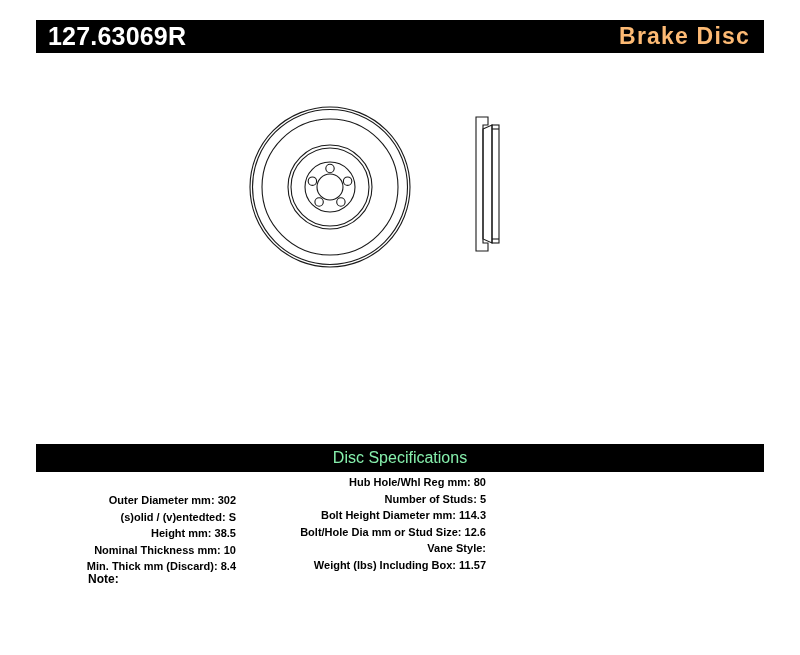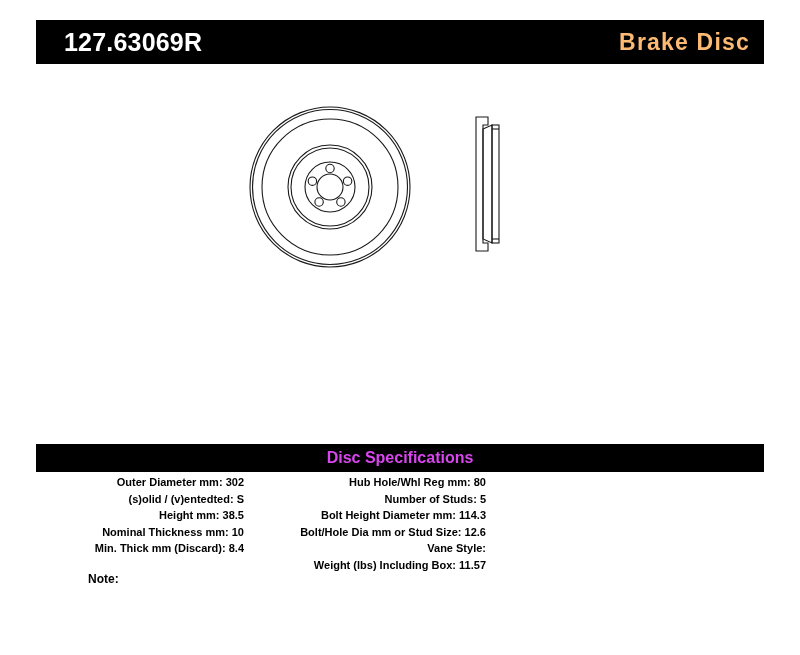--- a/index.html
+++ b/index.html
@@ -22,27 +22,27 @@
     width: 800px;
     height: 655px;
   }
 
   
   .header-bar {
     position: absolute;
     left: 36px;
     top: 20px;
     width: 728px;
-    height: 44px;
+    height: 33px;
     background: #000000;
     display: flex;
     align-items: center;
     justify-content: space-between;
     box-sizing: border-box;
-    padding: 0 14px 0 28px;
+    padding: 0 14px 0 12px;
   }
   .part-number {
     color: #ffffff;
     font-size: 25px;
     font-weight: bold;
     letter-spacing: 0.2px;
     line-height: 1;
     white-space: nowrap;
   }
   .header-title {
@@ -64,23 +64,23 @@
   }
 
   
   .spec-header {
     position: absolute;
     left: 36px;
     top: 444px;
     width: 728px;
     height: 28px;
     background: #000000;
-    color: #d946ef;
+    color: #86efac;
     font-size: 16px;
-    font-weight: bold;
+    font-weight: normal;
     display: flex;
     align-items: center;
     justify-content: center;
     box-sizing: border-box;
   }
 
   .spec-body {
     position: absolute;
     left: 36px;
     top: 474px;
@@ -89,23 +89,24 @@
   }
 
   .col {
     position: absolute;
     top: 0;
     font-size: 11px;
     font-weight: bold;
     line-height: 16.5px;
   }
   .col-left {
-    left: 8px;
+    left: 0;
     width: 200px;
     text-align: right;
+    margin-top: 18px;
   }
   .col-mid {
     left: 215px;
     width: 235px;
     text-align: right;
   }
   .col-right {
     left: 510px;
     width: 218px;
     text-align: left;

